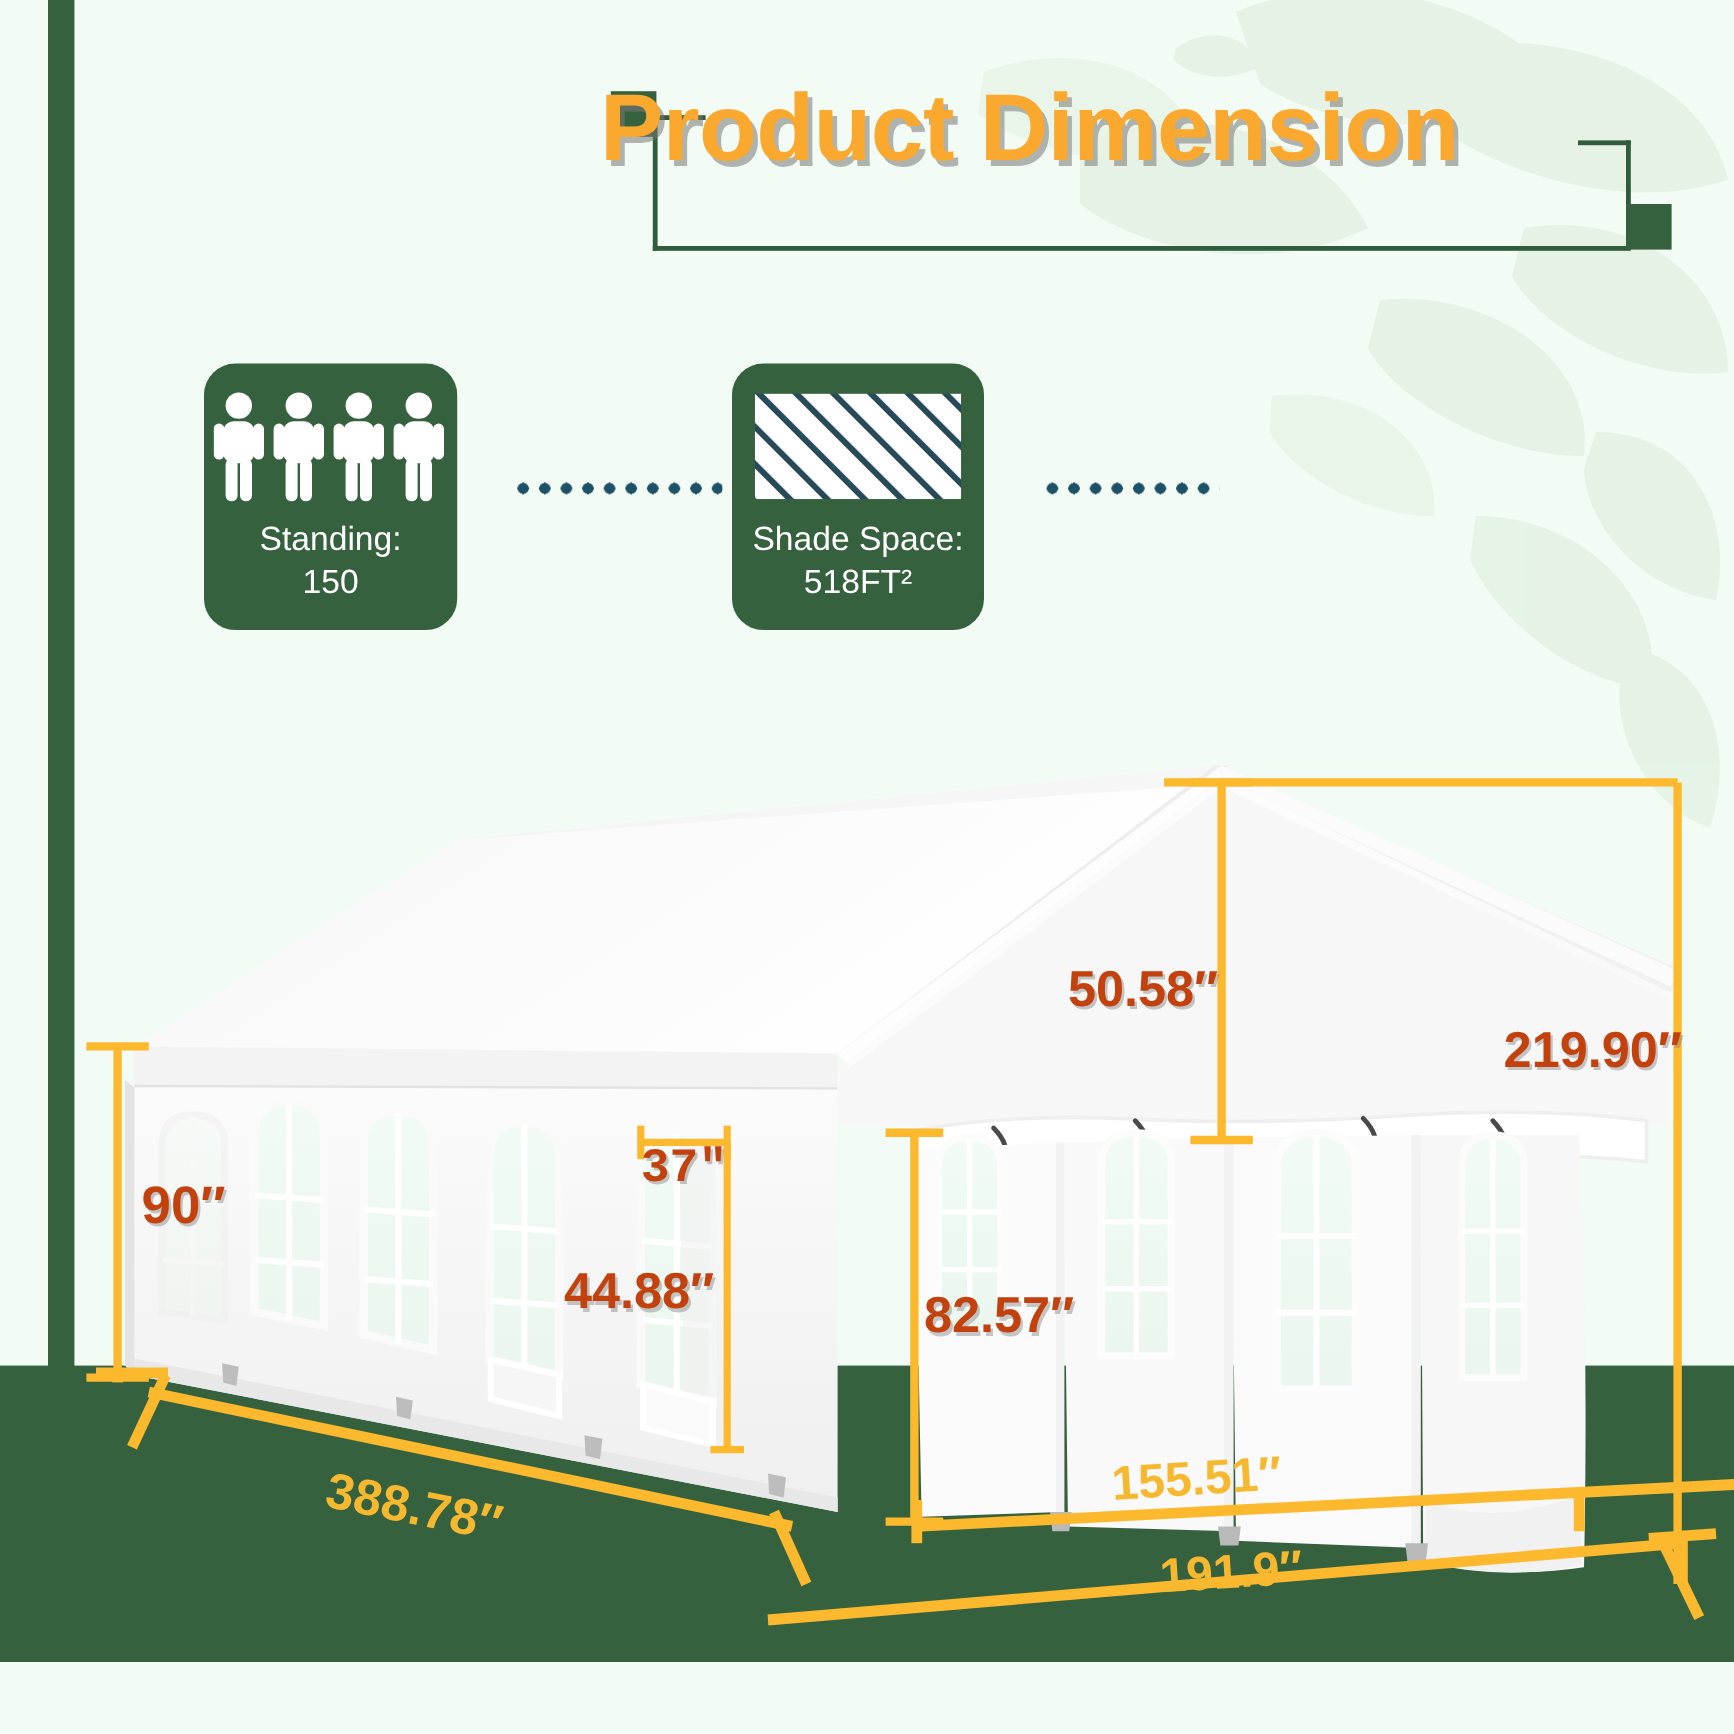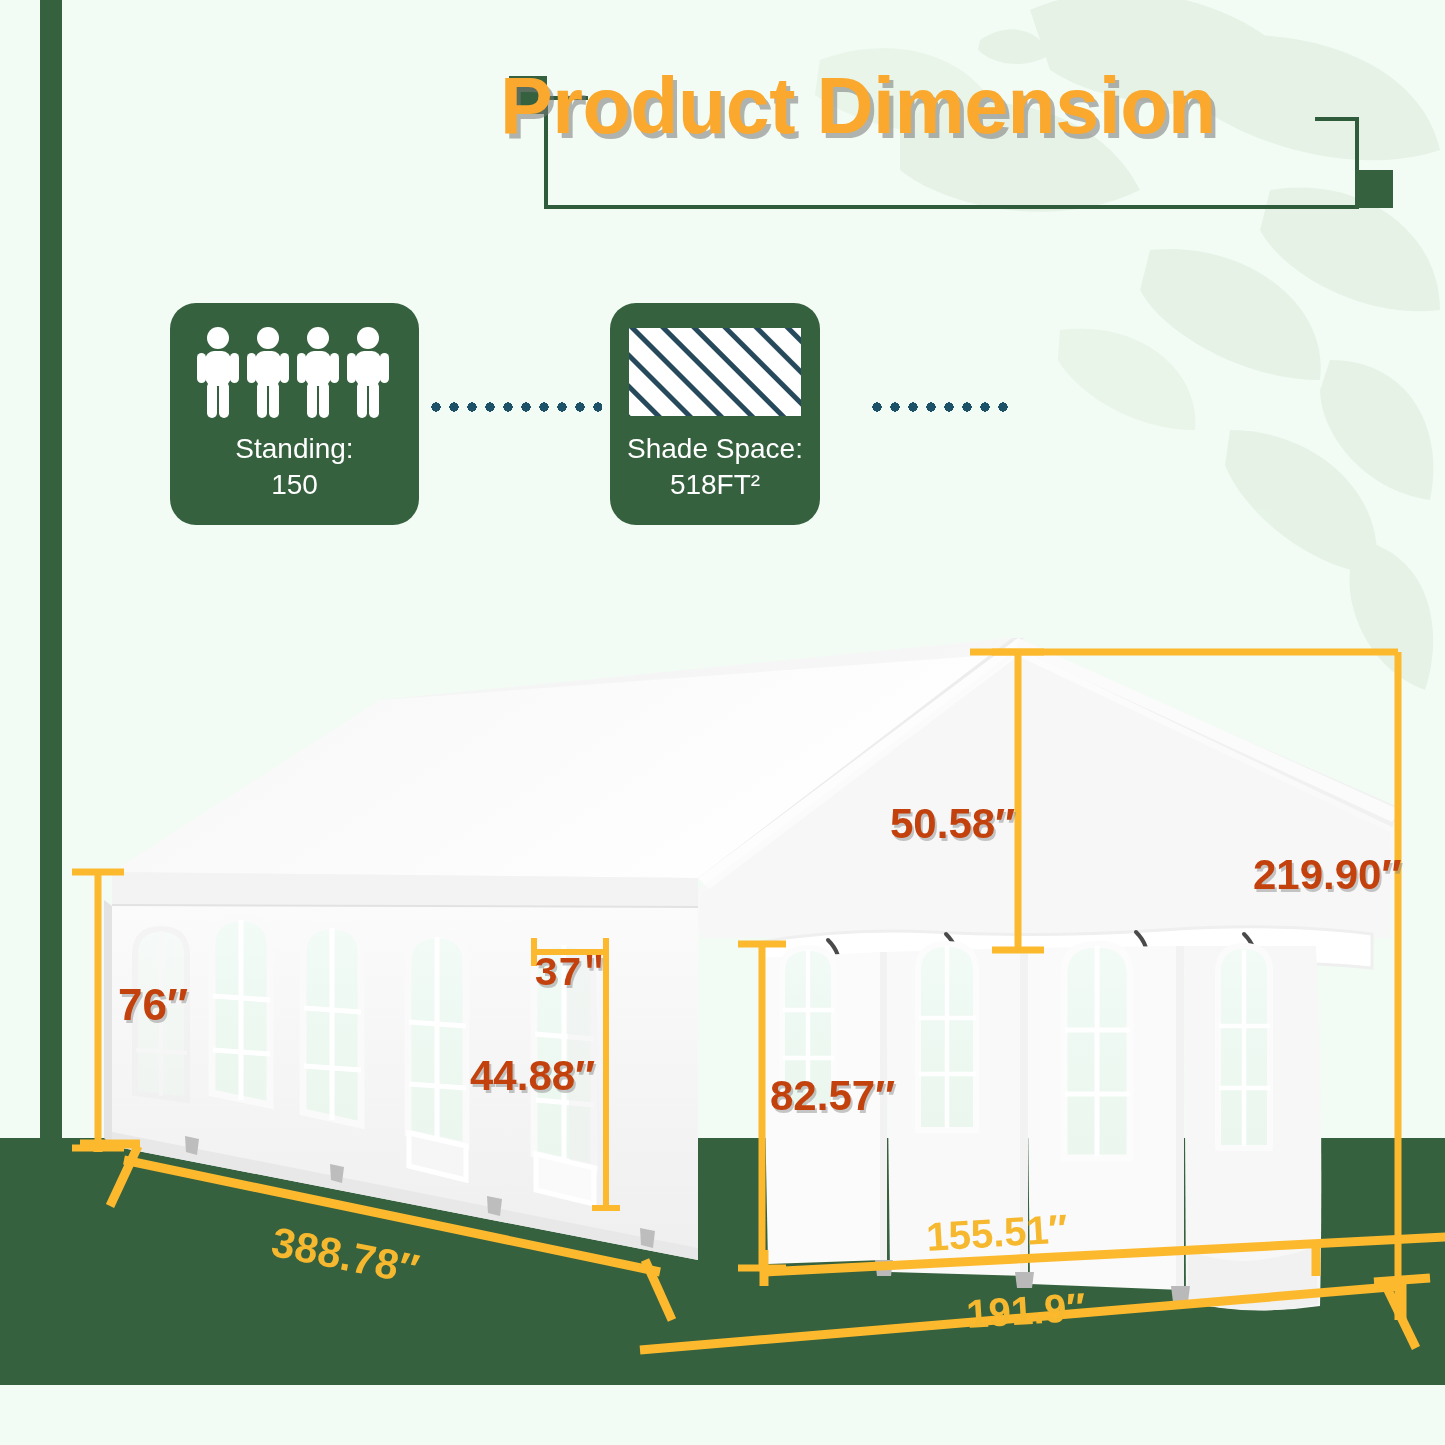--- a/index.html
+++ b/index.html
@@ -29,21 +29,21 @@
   .tl-v{position:absolute;left:44px;top:36px;width:4px;height:113px;background:#2f5c3b;}
   .tl-stub{position:absolute;left:44px;top:36px;width:44px;height:4px;background:#2f5c3b;}
   .tl-h{position:absolute;left:44px;top:145px;width:815px;height:4px;background:#2f5c3b;}
   .br-square{position:absolute;left:855px;top:110px;width:38px;height:38px;background:#36613f;}
   .br-v{position:absolute;left:855px;top:57px;width:4px;height:57px;background:#2f5c3b;}
   .br-stub{position:absolute;left:815px;top:57px;width:44px;height:4px;background:#2f5c3b;}
 
   
   .badges{position:absolute;left:170px;top:303px;width:1115px;height:225px;}
   .badge{
-    position:absolute;top:0;width:249px;height:222px;
+    position:absolute;top:0;width:211px;height:222px;
     background:#36613f;border-radius:26px;
     color:#ffffff;text-align:center;
   }
   .badge.b0{left:0px;}
   .badge.b1{left:440px;width:210px;}
   .badge.b2{left:853px;width:262px;}
   .badge-icon{position:absolute;left:0;top:20px;width:100%;height:98px;
       display:flex;align-items:center;justify-content:center;}
   .badge-label{position:absolute;left:0;top:128px;width:100%;
       font-size:28px;line-height:36px;font-weight:normal;color:#fff;}
@@ -410,21 +410,21 @@
       <g stroke="#fcb92e" stroke-width="9" fill="none">
         <line x1="640" y1="790" x2="1402" y2="726"></line>
         <line x1="1402" y1="716" x2="1402" y2="760"></line>
         <line x1="1374" y1="722" x2="1430" y2="718"></line>
         <line x1="1386" y1="726" x2="1416" y2="788"></line>
       </g>
     </svg>
 
   </div>
 
-  <div class="dim d-76">76″</div>
+  <div class="dim d-76">90″</div>
   <div class="dim d-37">37″</div>
   <div class="dim d-4488">44.88″</div>
   <div class="dim d-5058">50.58″</div>
   <div class="dim d-13315">219.90″</div>
   <div class="dim d-8257">82.57″</div>
   <div class="dim on-green d-38878">388.78″</div>
   <div class="dim on-green d-15551">155.51″</div>
   <div class="dim on-green d-1919">191.9″</div>
 
 </div>

